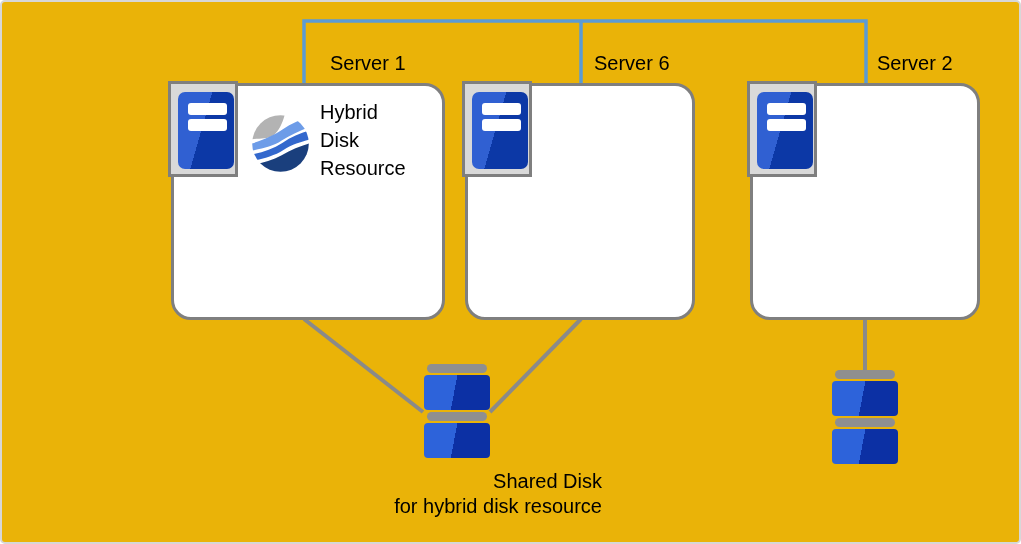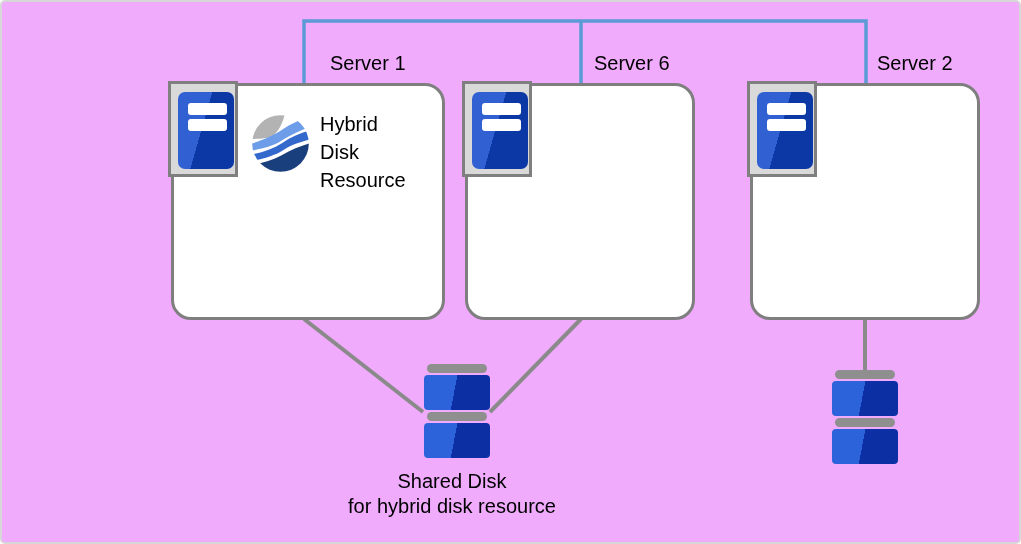--- a/index.html
+++ b/index.html
@@ -10,21 +10,21 @@
     --srv-blue-l:#3060d2;
     --srv-blue-d:#0c38a6;
     --disk-blue-l:#2d63da;
     --disk-blue-d:#0c30a4;
     --cap-gray:#8f8f8f;
   }
   html,body{margin:0;padding:0;background:#fff;}
   body{font-family:"Liberation Sans","DejaVu Sans",sans-serif;color:#000;}
   .canvas{
     position:relative;width:1017px;height:540px;
-    background:#f0abfc;border:2px solid #d7d7d7;border-radius:5px;
+    background:#eab308;border:2px solid #d7d7d7;border-radius:5px;
     overflow:hidden;
   }
   .lines{position:absolute;left:0;top:0;width:1021px;height:544px;pointer-events:none;}
   .server-label{
     position:absolute;top:50px;font-size:20px;line-height:22px;white-space:nowrap;
   }
   .box{
     position:absolute;top:81px;height:237px;background:#fff;
     border:3px solid var(--box-border);border-radius:20px;box-sizing:border-box;
   }
@@ -36,34 +36,34 @@
     position:absolute;left:7px;top:8px;width:56px;height:77px;border-radius:7px;
     background:linear-gradient(106deg,var(--srv-blue-l) 44%,var(--srv-blue-d) 44%);
   }
   .slot{
     position:absolute;left:10px;width:39px;height:12px;background:#fff;border-radius:3px;
   }
   .slot.s1{top:11px;}
   .slot.s2{top:27px;}
   .hybrid-icon{position:absolute;left:249px;top:112px;width:59px;height:59px;}
   .hybrid-label{
-    position:absolute;left:318px;top:108px;width:96px;
+    position:absolute;left:318px;top:96px;width:96px;
     font-size:20px;line-height:28px;
   }
   .disk{position:absolute;width:66px;}
   .disk .cap{
     width:60px;height:9px;margin:0 auto;border-radius:5px;background:var(--cap-gray);
   }
   .disk .platter{
     width:66px;height:35px;margin:2px 0;border-radius:4px;
     background:linear-gradient(101deg,var(--disk-blue-l) 46%,var(--disk-blue-d) 46%);
   }
   .caption{
     position:absolute;top:467px;font-size:20px;line-height:25px;
-    text-align:center;white-space:pre-line;
+    text-align:right;white-space:pre-line;
   }
 </style>
 </head>
 <body>
 
 <div class="canvas">
 
   <svg class="lines" viewBox="0 0 1021 544" xmlns="http://www.w3.org/2000/svg">
     <polyline points="302,81 302,19 864,19 864,81" fill="none" stroke="#5b9bd5" stroke-width="3.5"></polyline>
     <line x1="579" y1="19" x2="579" y2="81" stroke="#5b9bd5" stroke-width="3.5"></line>

